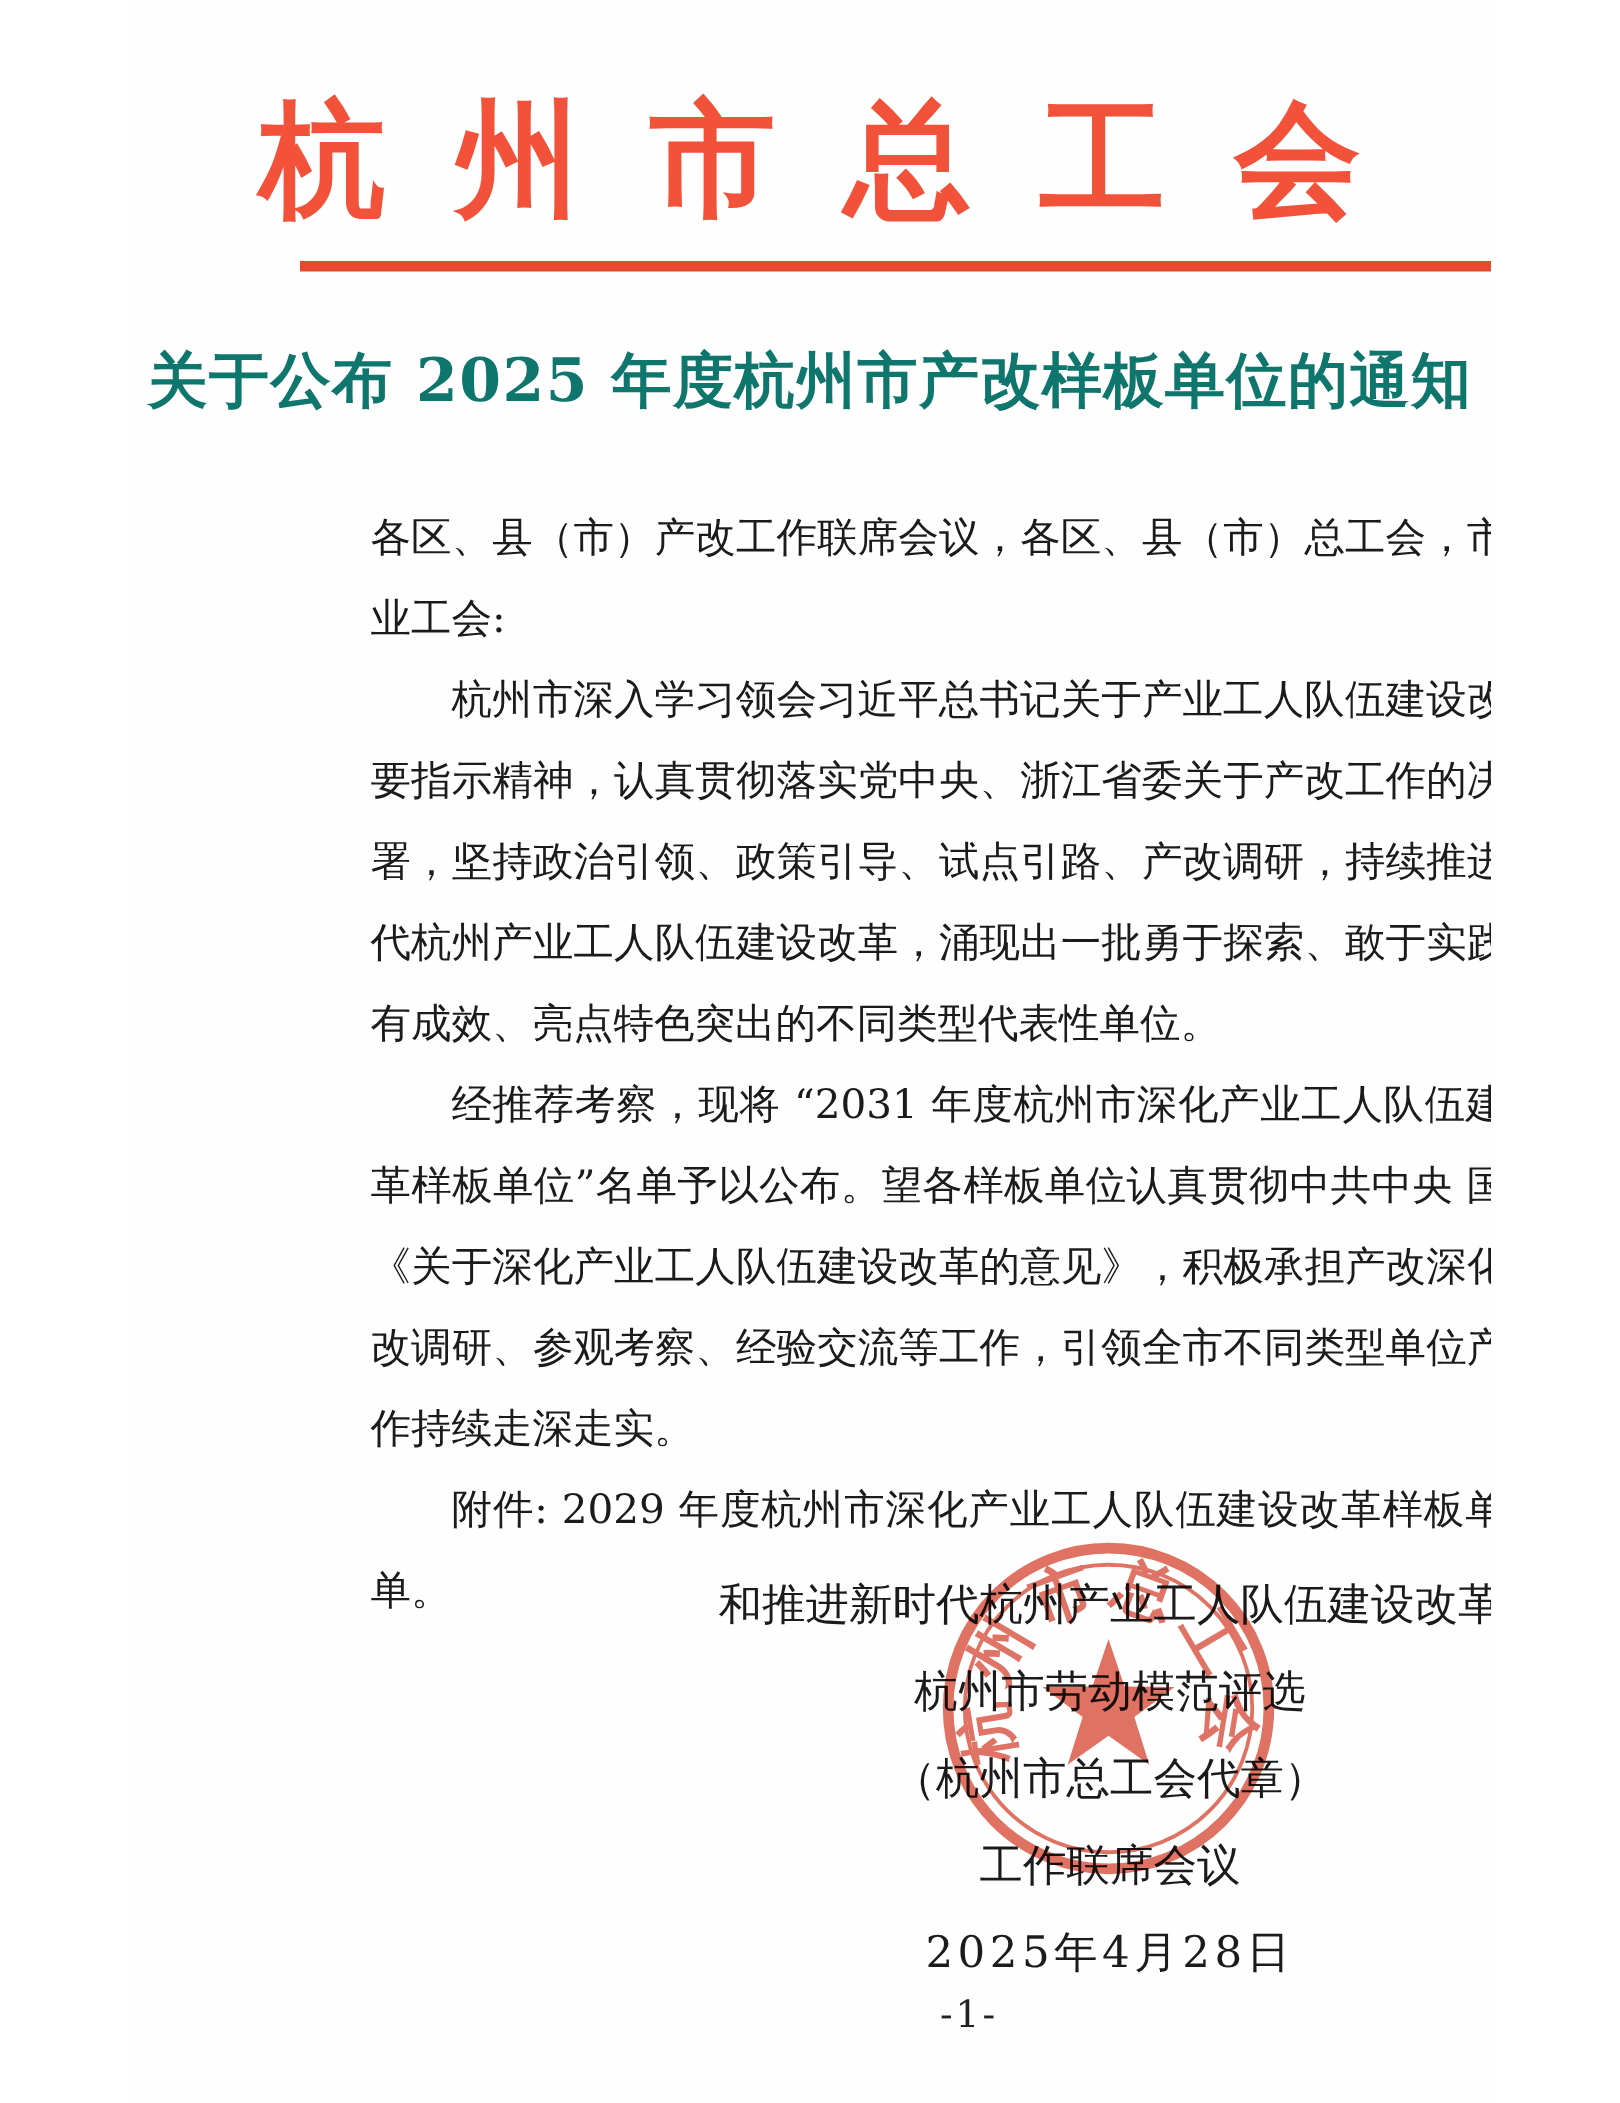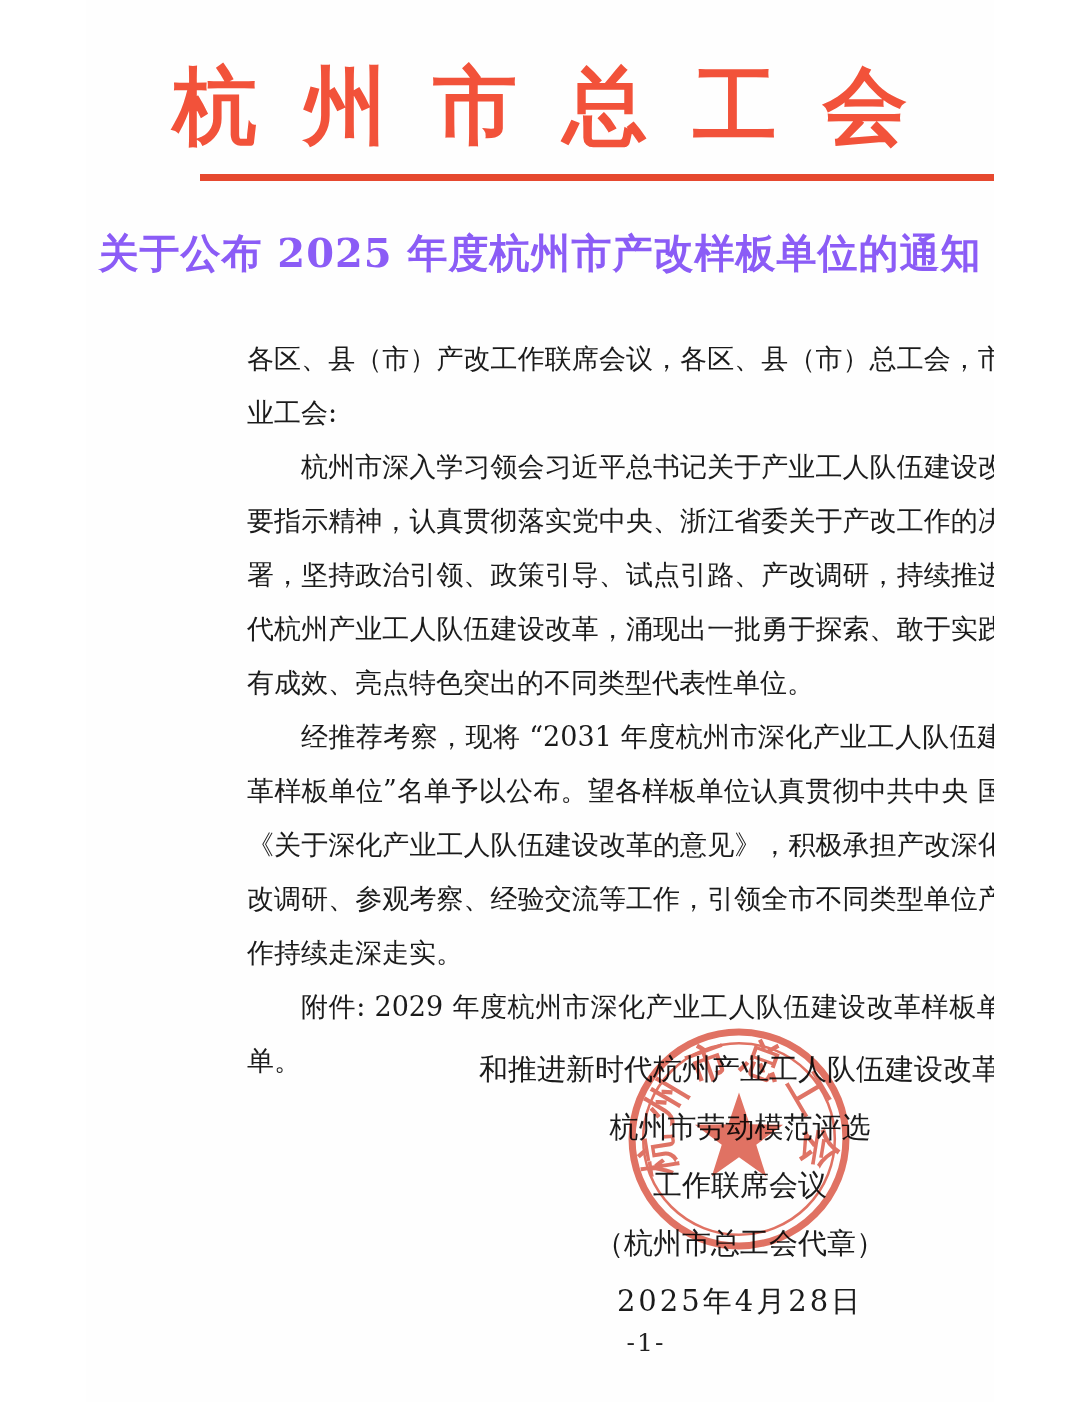--- a/index.html
+++ b/index.html
@@ -44,21 +44,21 @@
   .doc-title {
     position: absolute;
     top: 226px;
     left: 0;
     width: 100%;
     margin: 0;
     text-align: center;
     font-size: 40px;
     font-weight: bold;
     letter-spacing: 1px;
-    color: #8b5cf6;
+    color: #0f766e;
     white-space: nowrap;
   }
   
   .body-text {
     position: absolute;
     top: 332px;
     left: 161px;
     width: 812px;
     font-size: 27px;
     line-height: 54px;
@@ -133,22 +133,22 @@
   <main class="body-text">
     <p class="salutation">各区、县（市）产改工作联席会议，各区、县（市）总工会，市各产业工会:</p>
     <p class="indent">杭州市深入学习领会习近平总书记关于产业工人队伍建设改革重要指示精神，认真贯彻落实党中央、浙江省委关于产改工作的决策部署，坚持政治引领、政策引导、试点引路、产改调研，持续推进新时代杭州产业工人队伍建设改革，涌现出一批勇于探索、敢于实践、富有成效、亮点特色突出的不同类型代表性单位。</p>
     <p class="indent">经推荐考察，现将 “2031 年度杭州市深化产业工人队伍建设改革样板单位”名单予以公布。望各样板单位认真贯彻中共中央 国务院《关于深化产业工人队伍建设改革的意见》，积极承担产改深化、产改调研、参观考察、经验交流等工作，引领全市不同类型单位产改工作持续走深走实。</p>
     <p class="indent attachment">附件: 2029 年度杭州市深化产业工人队伍建设改革样板单位名单。</p>
   </main>
 
   <div class="signature">
     <div>和推进新时代杭州产业工人队伍建设改革</div>
     <div>杭州市劳动模范评选</div>
+    <div>（杭州市总工会代章）</div>
     <div>工作联席会议</div>
-    <div>（杭州市总工会代章）</div>
     <div class="date">2025年4月28日</div>
   </div>
 
   <svg class="seal" viewBox="0 0 230 230" aria-hidden="true">
     <defs>
       <path id="sealArc" d="M 51.1 138.3 A 68 68 0 1 1 178.9 138.3"></path>
     </defs>
     <circle class="ring" cx="115" cy="115" r="106" stroke-width="7"></circle>
     <circle class="ring" cx="115" cy="115" r="95" stroke-width="2.5"></circle>
     <polygon class="star" points="115,69 125.6,100.4 158.7,100.8 132.1,120.6 142,152.2 115,133 88,152.2 97.9,120.6 71.3,100.8 104.4,100.4"></polygon>

